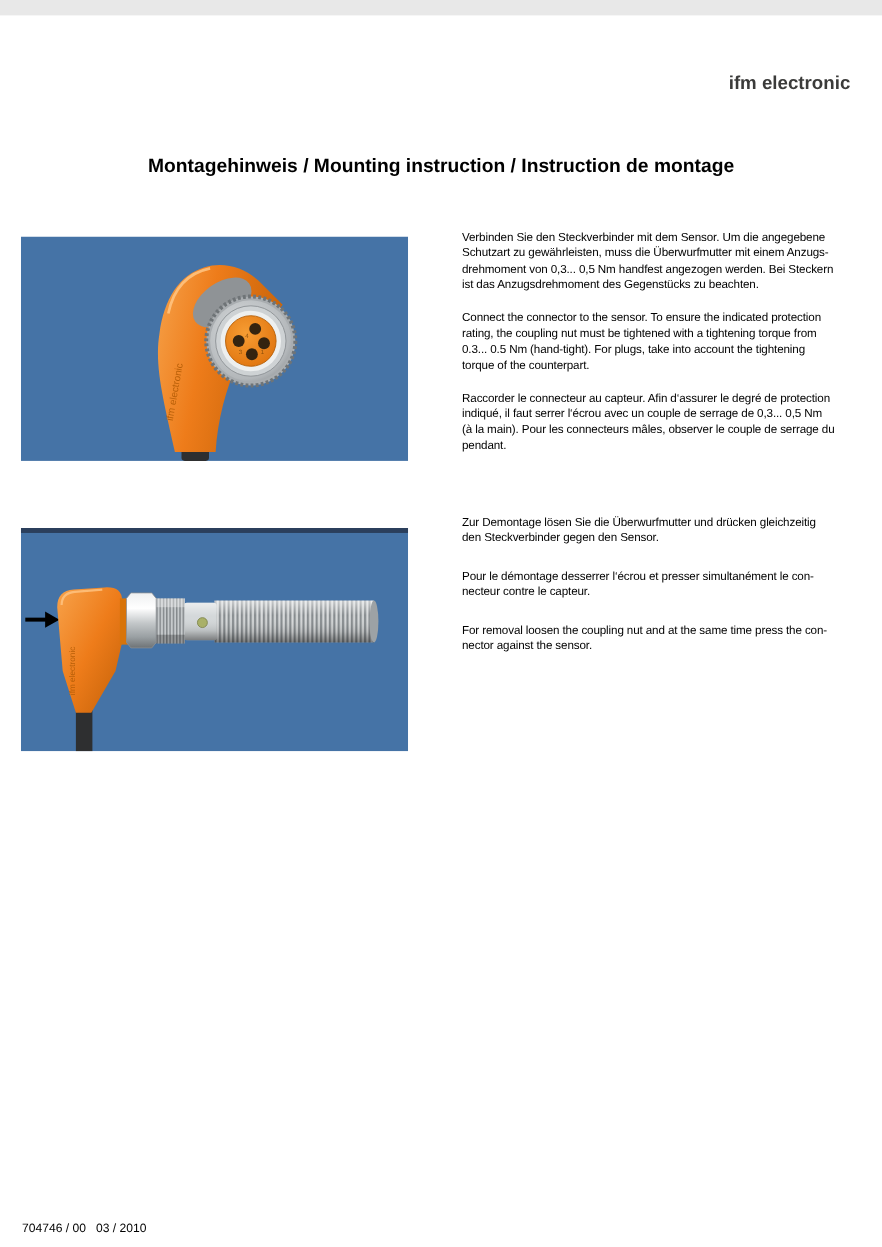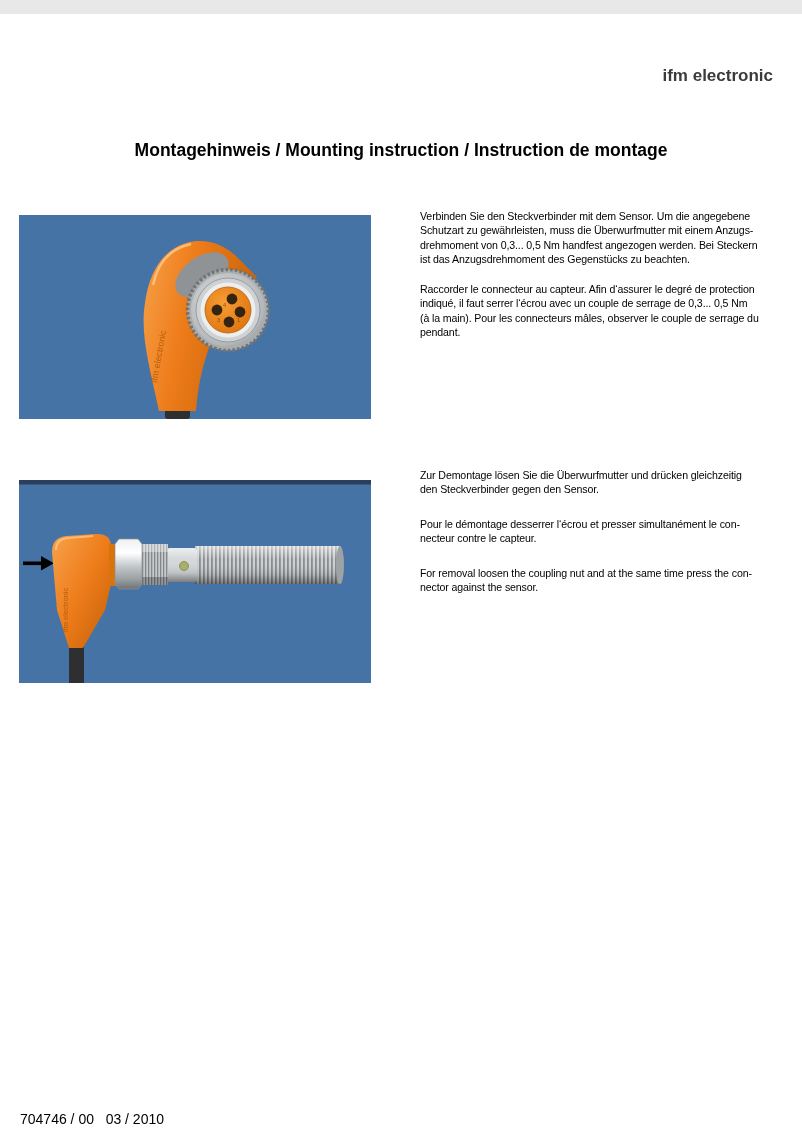--- a/index.html
+++ b/index.html
@@ -36,21 +36,21 @@
   .product-figure{position:absolute;left:19px;width:352px;}
   .fig-1{top:201px;height:204px;}
   .fig-2{top:466px;height:203px;}
   .text-col{position:absolute;left:420px;width:378px;font-size:10.6px;line-height:14.45px;letter-spacing:-0.12px;}
   .col-1{top:195px;}
   .col-2{top:454px;}
   .para{white-space:pre;}
   .col-1 .para{margin-bottom:15px;}
   .col-2 .para{margin-bottom:20px;}
   
-  .footer-ref{position:absolute;left:20px;top:1097px;font-size:14px;white-space:pre;}
+  .footer-ref{position:absolute;left:20px;top:1097px;font-size:11px;white-space:pre;}
   svg{display:block;}
   .photo-bg{fill:var(--photo-background);}
   .cable{fill:var(--cable-black);}
 </style>
 </head>
 <body>
 
 <div class="page">
 
   <div class="logo-block">
@@ -109,20 +109,24 @@
         <text x="218" y="107" font-size="5.5" fill="#8a4d09" font-family="Liberation Sans, sans-serif">1</text>
       </g>
     </svg>
   </div>
 
   <div class="text-col col-1">
     <p class="para">Verbinden Sie den Steckverbinder mit dem Sensor. Um die angegebene
 Schutzart zu gewährleisten, muss die Überwurfmutter mit einem Anzugs-
 drehmoment von 0,3... 0,5 Nm handfest angezogen werden. Bei Steckern
 ist das Anzugsdrehmoment des Gegenstücks zu beachten.</p>
+    <p class="para">Connect the connector to the sensor. To ensure the indicated protection
+rating, the coupling nut must be tightened with a tightening torque from
+0.3... 0.5 Nm (hand-tight). For plugs, take into account the tightening
+torque of the counterpart.</p>
     <p class="para">Raccorder le connecteur au capteur. Afin d‘assurer le degré de protection
 indiqué, il faut serrer l‘écrou avec un couple de serrage de 0,3... 0,5 Nm
 (à la main). Pour les connecteurs mâles, observer le couple de serrage du
 pendant.</p>
   </div>
 
   <div class="product-figure fig-2">
     <svg width="352" height="203" viewBox="0 0 352 203">
       <defs>
         <linearGradient id="bodyGrad2" x1="0" y1="0" x2="1" y2="1">

